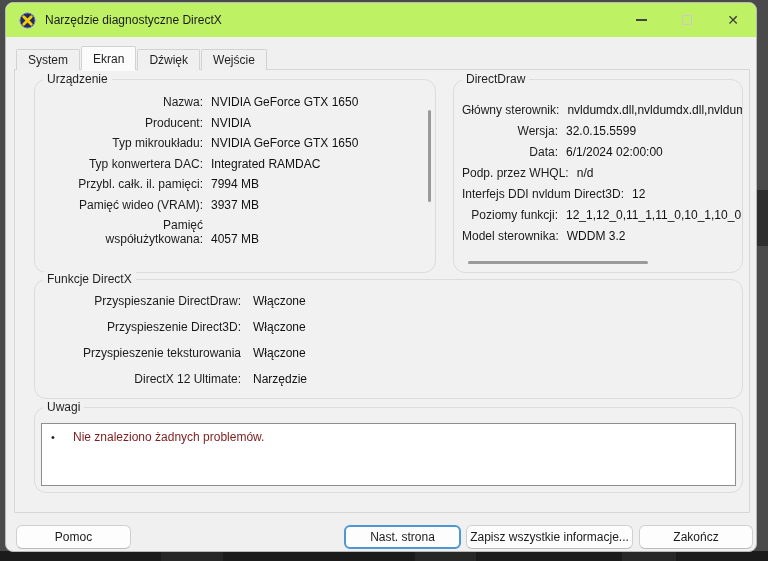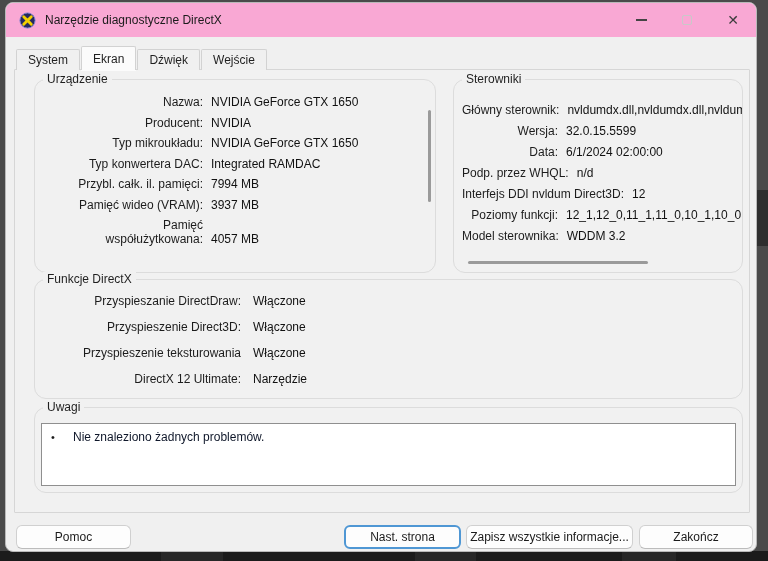--- a/index.html
+++ b/index.html
@@ -15,21 +15,21 @@
   .taskbar-strip {
     position:absolute; left:0; right:0; bottom:0; height:10px;
     background:linear-gradient(90deg,#1b1b1b 0 21%, #272727 21% 29%, #1b1b1b 29% 54%, #272727 54% 62%, #1b1b1b 62% 81%, #272727 81% 88%, #1b1b1b 88% 100%);
   }
   .window {
     position:absolute; left:5px; top:2px; width:752px; height:550px;
     background:#f0f0f0; border:1px solid #b9b9b9; border-radius:8px;
     overflow:hidden;
   }
   
-  .titlebar { position:absolute; left:0; top:0; right:0; height:34px; background:#f9a8d4; display:flex; align-items:center; }
+  .titlebar { position:absolute; left:0; top:0; right:0; height:34px; background:#bef264; display:flex; align-items:center; }
   .app-icon { width:17px; height:17px; margin-left:13px; flex:none; }
   .title-text { margin-left:9px; font-size:12px; color:#1b1b1b; }
   .caption-buttons { margin-left:auto; display:flex; height:100%; align-items:stretch; }
   .cap-btn { width:46px; display:flex; align-items:center; justify-content:center; font-size:13px; color:#333; }
   .cap-btn.disabled { color:#c3c3c3; }
   .max-box { width:10px; height:10px; border:1px solid #c9c9c9; border-radius:2px; }
   .min-glyph { width:11px; height:1.4px; background:#444; display:block; }
   .close-glyph { font-size:14px; color:#3c3c3c; }
   
   .tabs { position:absolute; left:10px; top:43px; display:flex; align-items:flex-end; height:24px; z-index:3; }
@@ -68,21 +68,21 @@
   
   .vthumb { position:absolute; width:3px; background:#9a9a9a; border-radius:2px; }
   .hthumb { position:absolute; height:3px; background:#9a9a9a; border-radius:2px; }
   
   .notes-box {
     position:absolute; left:6px; right:6px; top:15px; bottom:6px;
     background:#ffffff; border:1px solid #8f8f8f; overflow:hidden;
   }
   .note-item { display:flex; margin:6px 0 0 9px; line-height:14px; }
   .note-bullet { width:22px; flex:none; font-size:11px; }
-  .note-text { color:#0f172a; }
+  .note-text { color:#7f1d1d; }
   
   .btn {
     position:absolute; top:522px; height:24px;
     background:#fdfdfd; border:1px solid #d0d0d0; border-bottom-color:#bcbcbc;
     border-radius:6px; font-family:"Liberation Sans",sans-serif; font-size:12px; color:#1b1b1b;
     display:flex; align-items:center; justify-content:center;
   }
   .btn.default { border:2px solid #4f97d4; }
   .btn-help { left:10px; width:115px; }
   .btn-next { left:338px; width:117px; }
@@ -155,21 +155,21 @@
       <div class="kv">
         <span class="lbl pre">Pamięć
 współużytkowana:</span>
         <span class="val" style="align-self:flex-end;">4057 MB</span>
       </div>
     </div>
     <div class="vthumb" style="left:393px; top:30px; height:92px;"></div>
   </div>
 
   <div class="group g-drivers" style="left:447px; top:76px; width:290px; height:194px;">
-    <span class="group-title">Sterowniki</span>
+    <span class="group-title">DirectDraw</span>
     <div class="rows">
       <div class="kv">
         <span class="lbl">Główny sterownik:</span>
         <span class="val">nvldumdx.dll,nvldumdx.dll,nvldum</span>
       </div>
       <div class="kv">
         <span class="lbl">Wersja:</span>
         <span class="val">32.0.15.5599</span>
       </div>
       <div class="kv">

